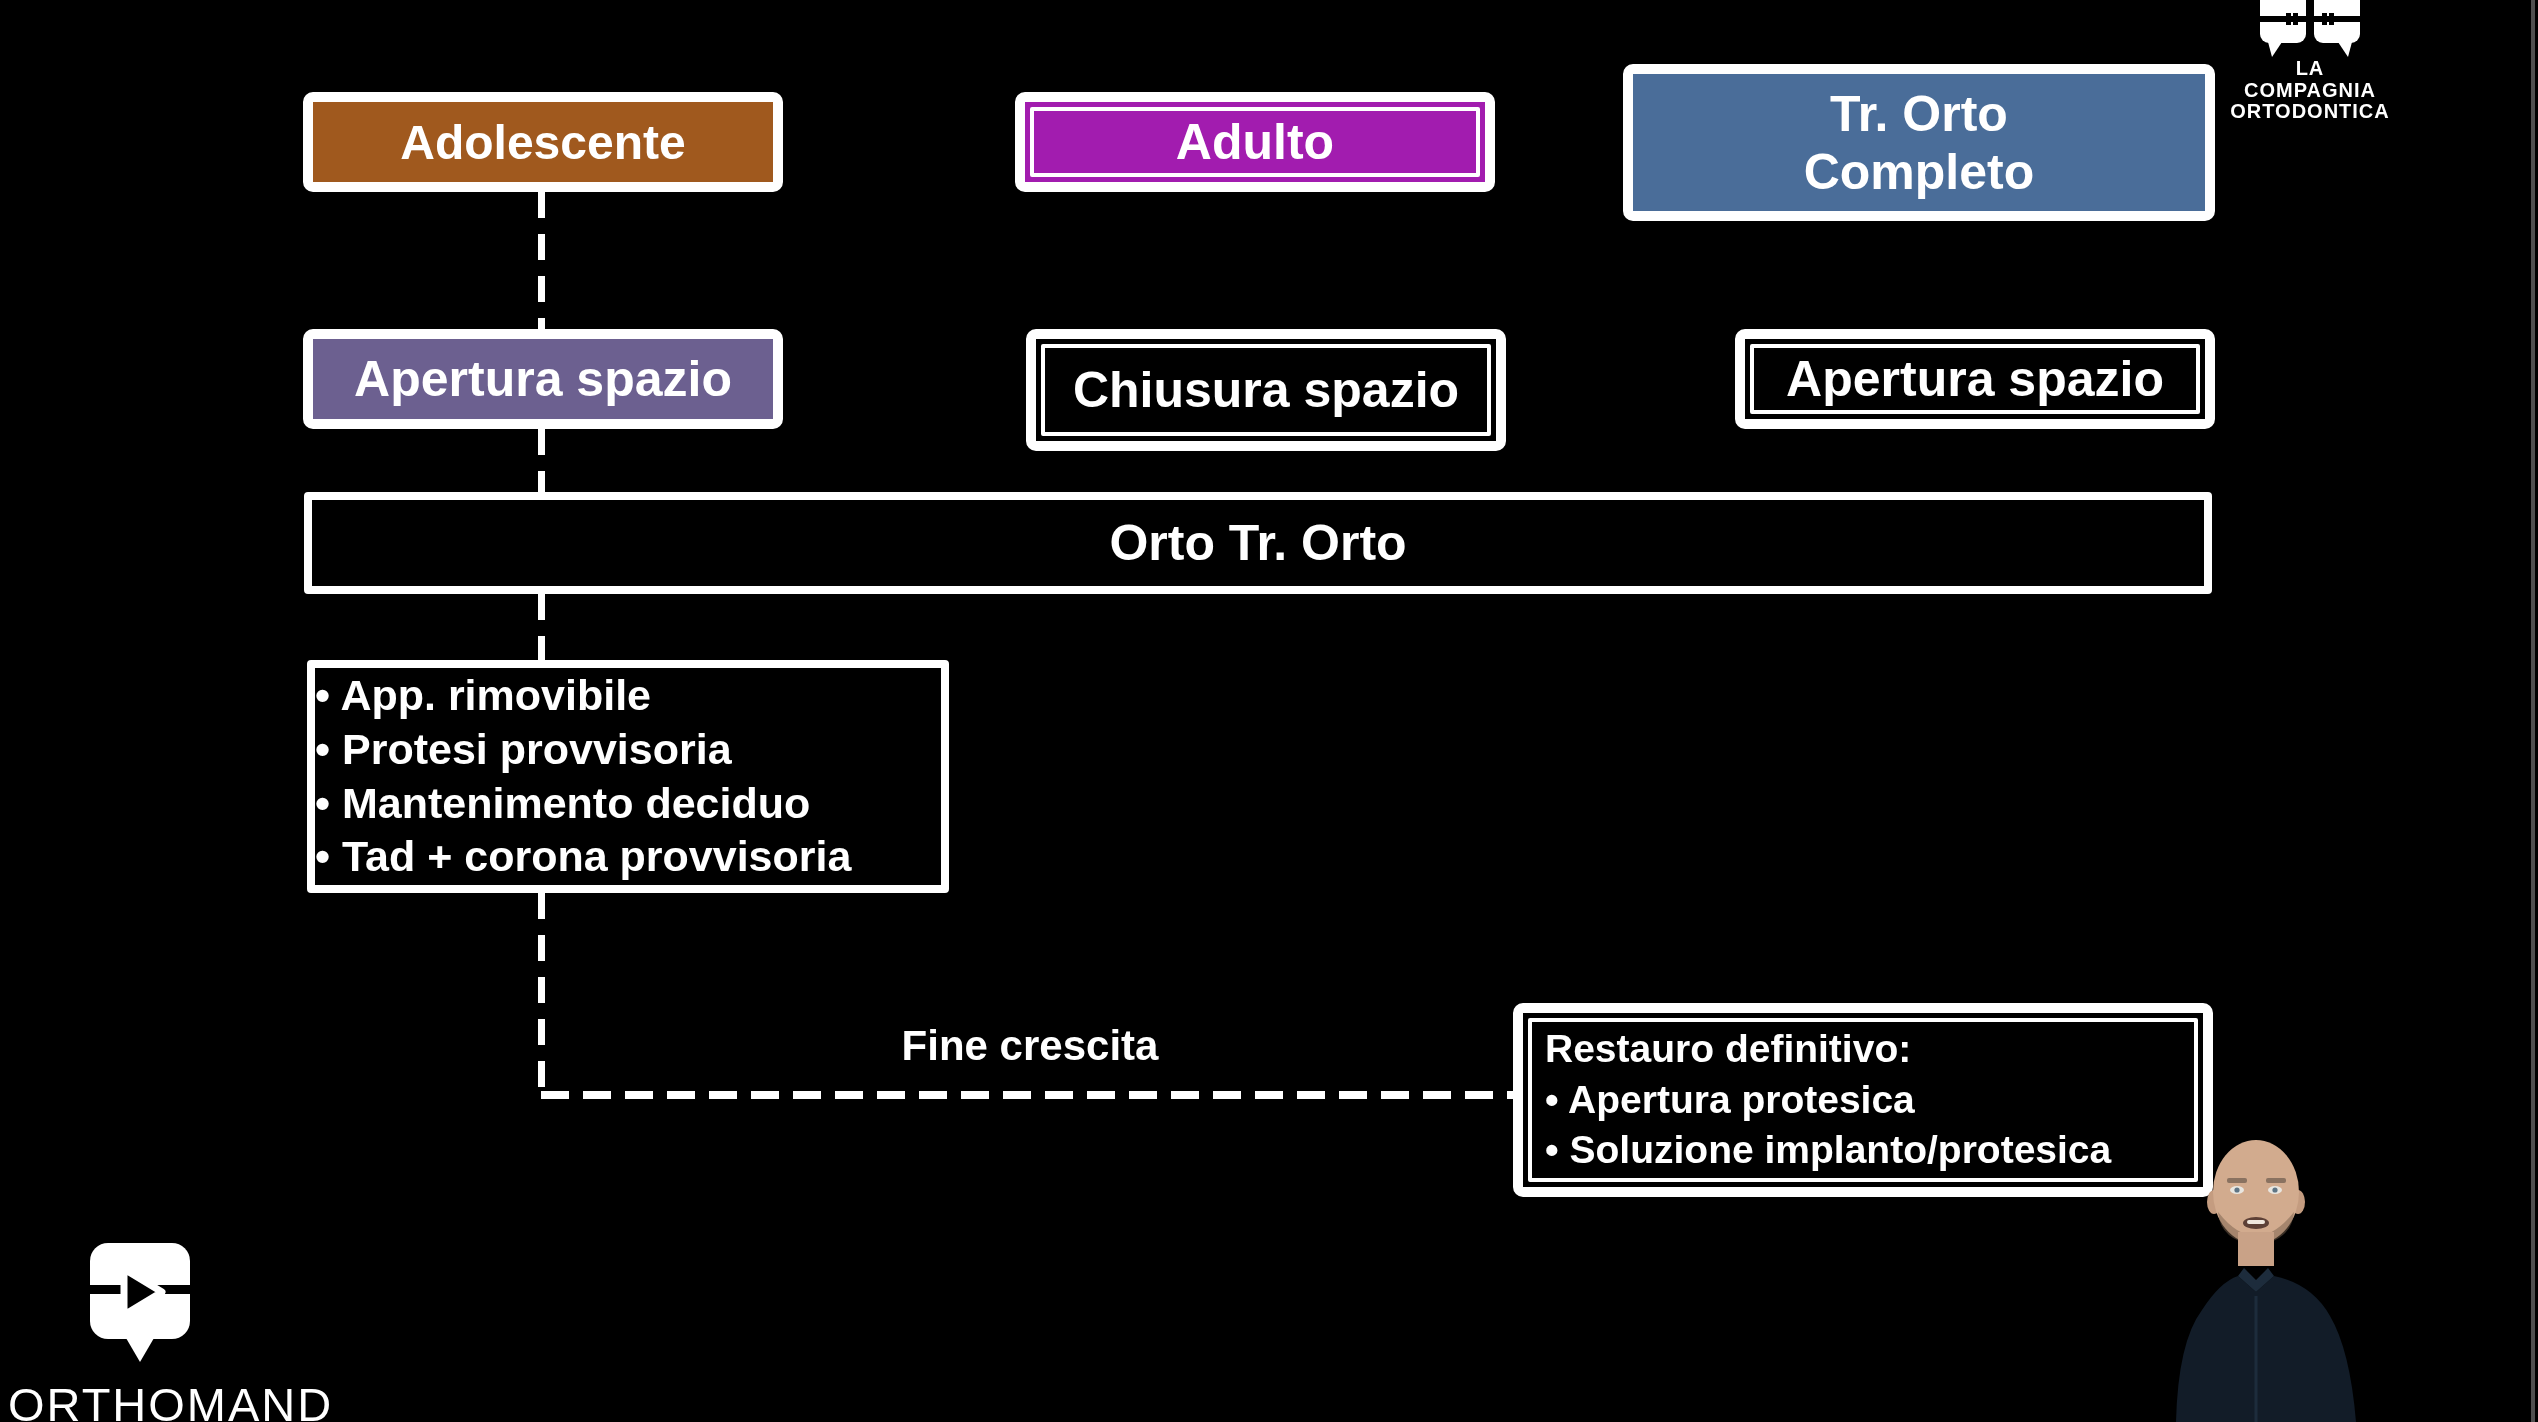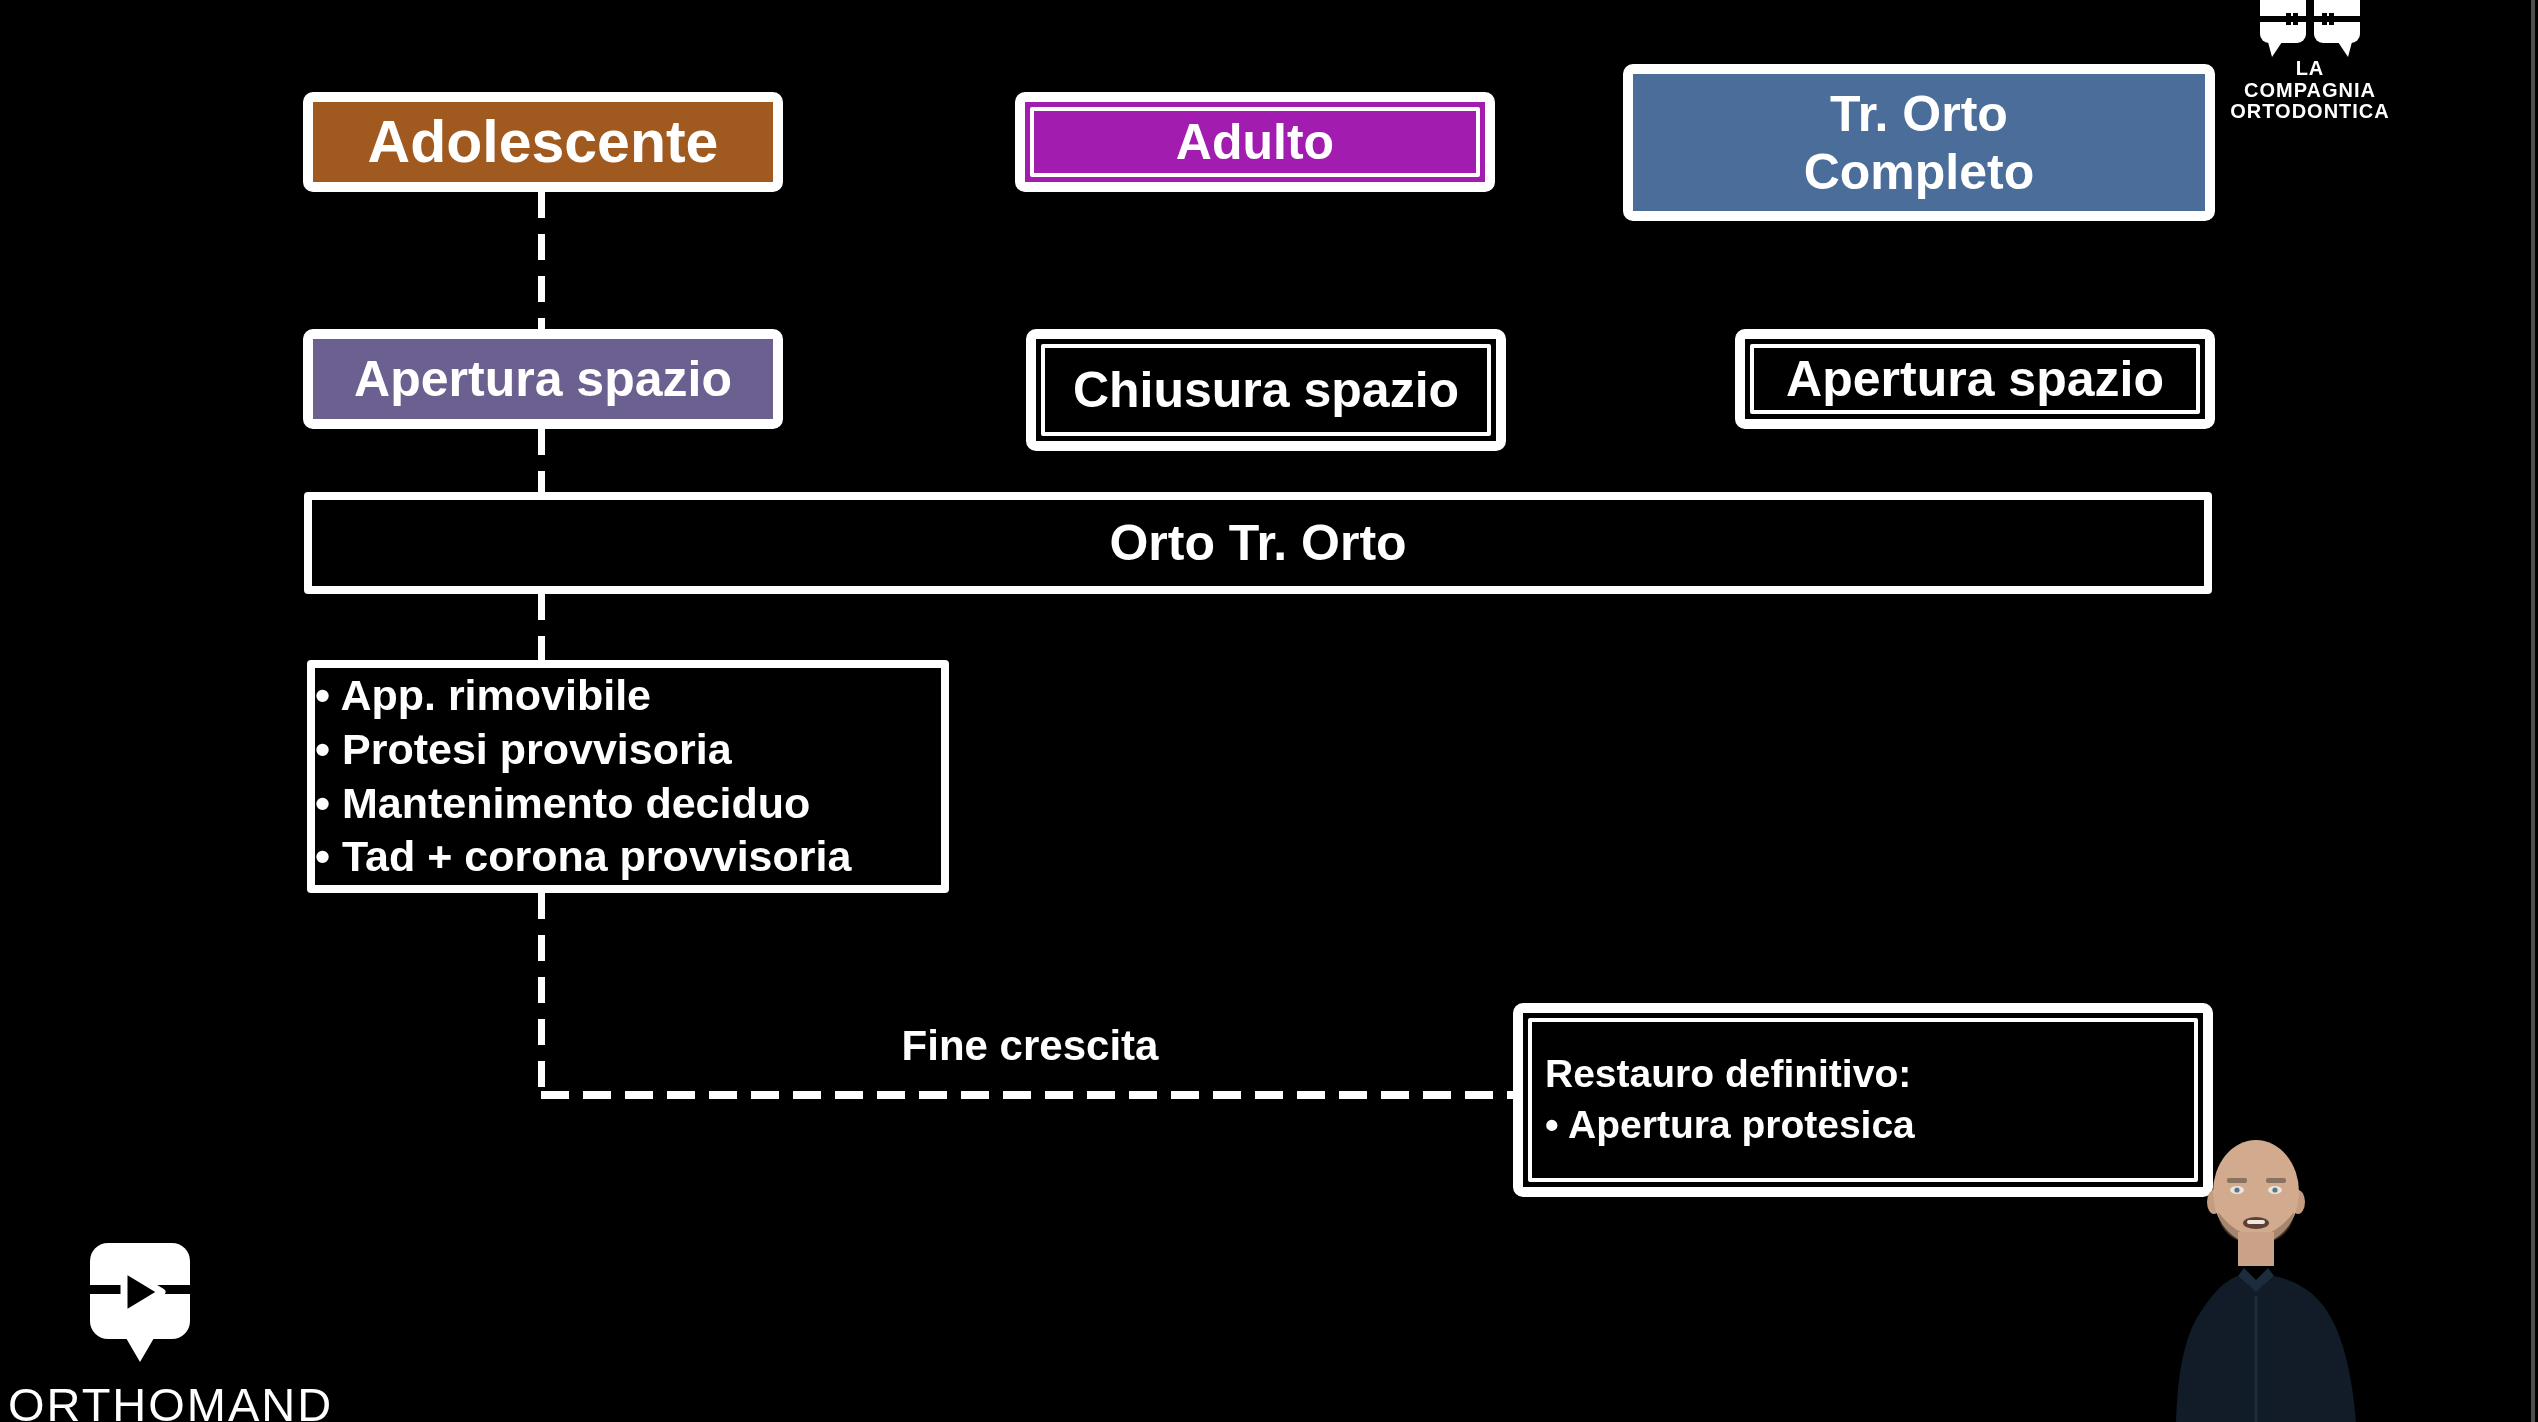--- a/index.html
+++ b/index.html
@@ -9,21 +9,21 @@
   }
   .box{
     position:absolute;box-sizing:border-box;display:flex;align-items:center;justify-content:center;
     color:#fff;font-weight:700;white-space:nowrap;
   }
   .single{border:10px solid #fff;border-radius:10px;}
   .double{background:#000;border:10px solid #fff;border-radius:10px;}
   .double::before{
     content:"";position:absolute;inset:5px;border:4px solid #fff;border-radius:2px;pointer-events:none;
   }
-  #b-adolescente{left:303px;top:92px;width:480px;height:100px;font-size:59px;}
+  #b-adolescente{left:303px;top:92px;width:480px;height:100px;font-size:48px;}
   #b-adulto{left:1015px;top:92px;width:480px;height:100px;font-size:50px;}
   #b-trorto{left:1623px;top:64px;width:592px;height:157px;font-size:50px;line-height:1.16;text-align:center;}
   #b-apertura1{left:303px;top:329px;width:480px;height:100px;font-size:50px;}
   #b-chiusura{left:1026px;top:329px;width:480px;height:122px;font-size:50px;}
   #b-apertura2{left:1735px;top:329px;width:480px;height:100px;font-size:50px;}
   #b-finebar{left:304px;top:492px;width:1908px;height:102px;border:8px solid #fff;border-radius:4px;font-size:50px;}
   #b-options{
     left:307px;top:660px;width:642px;height:233px;border:8px solid #fff;border-radius:4px;
     flex-direction:column;align-items:flex-start;justify-content:center;
     font-size:43px;line-height:1.25;
@@ -95,20 +95,21 @@
     <div>• Protesi provvisoria</div>
     <div>• Mantenimento deciduo</div>
     <div>• Tad + corona provvisoria</div>
   </div>
 
   <div id="growth-label">Fine crescita</div>
 
   <div class="box double" id="b-restauro">
     <div>Restauro definitivo:</div>
     <div>• Apertura protesica</div>
+    <div>• Soluzione implanto/protesica</div>
   </div>
 
   <div id="brand-tr">
     <svg width="100" height="58" viewBox="0 0 100 58">
       <rect x="0" y="-8" width="46" height="51" rx="9" fill="#fff"></rect>
       <rect x="54" y="-8" width="46" height="51" rx="9" fill="#fff"></rect>
       <rect x="0" y="16" width="46" height="6" fill="#000"></rect>
       <rect x="54" y="16" width="46" height="6" fill="#000"></rect>
       <rect x="26" y="13" width="5" height="12" fill="#000"></rect>
       <rect x="33" y="13" width="5" height="12" fill="#000"></rect>

